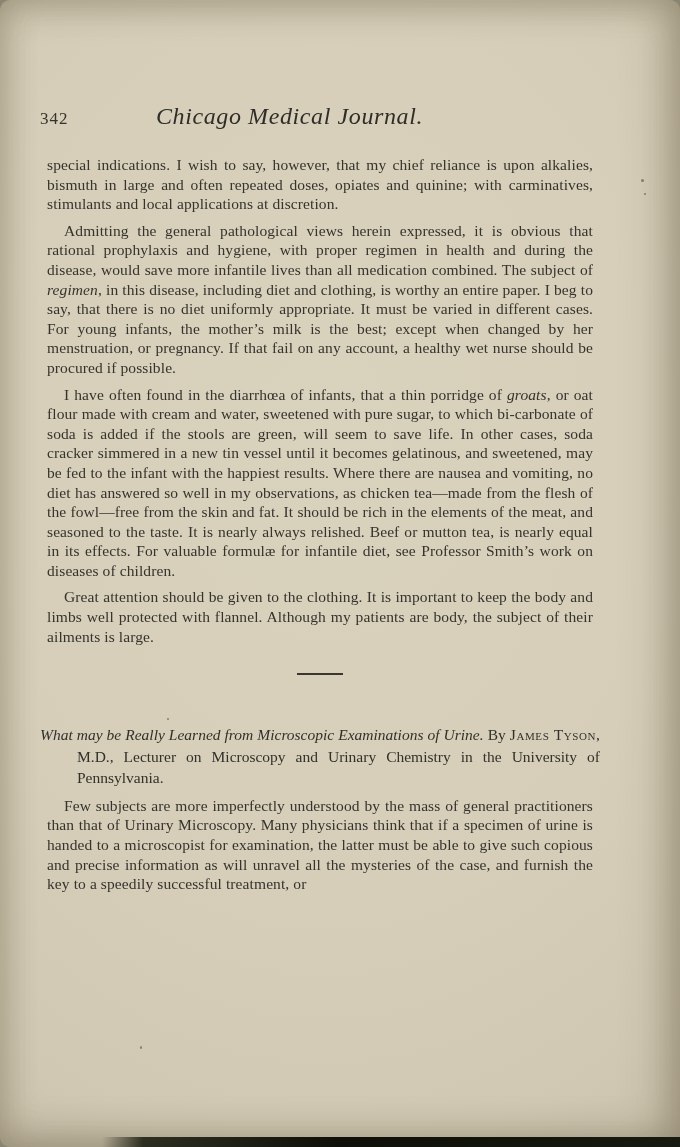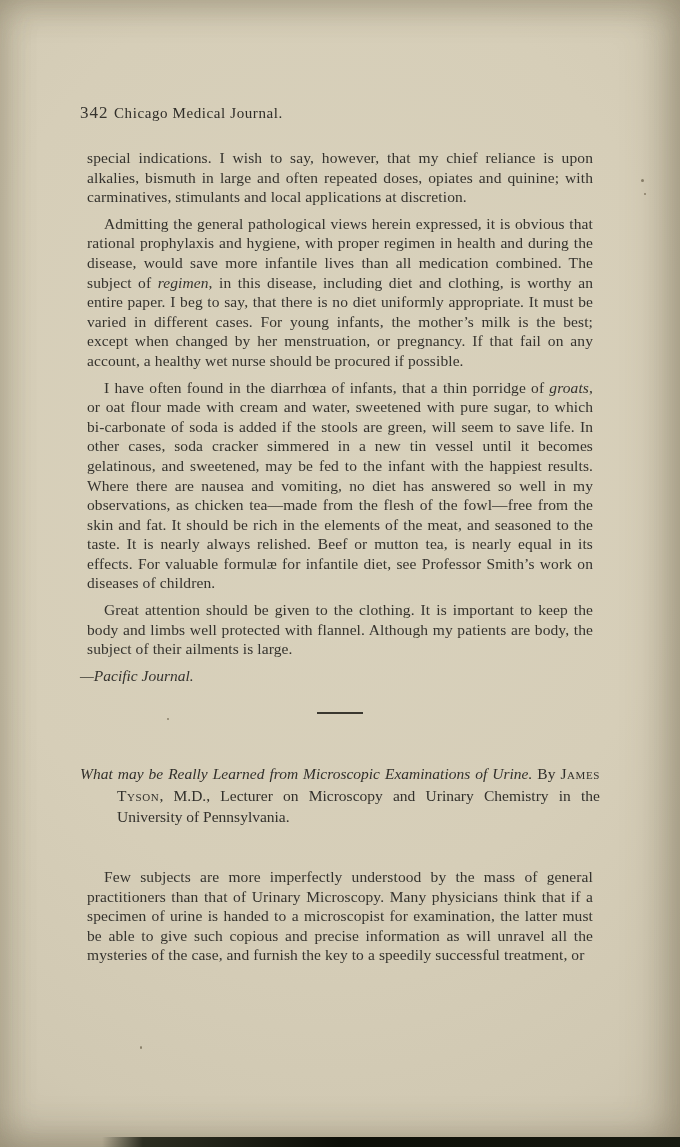--- a/index.html
+++ b/index.html
@@ -16,43 +16,45 @@
   .scan-bg {
     position: relative;
     width: 680px;
     height: 1147px;
     overflow: hidden;
   }
   .page {
     position: absolute;
     inset: 0;
     box-sizing: border-box;
-    padding: 103px 80px 0 80px;
+    padding: 103px 80px 0 40px;
     color: #35332e;
     background: radial-gradient(ellipse 120% 90% at 48% 38%,
       #d9d2bd 0%, #d6ceb8 45%, #d0c8b2 70%, #c5bca6 90%, #b9b09a 100%);
     box-shadow:
       inset -18px 0 40px rgba(96, 86, 62, 0.28),
       inset 10px 0 30px rgba(96, 86, 62, 0.10),
       inset 0 -14px 36px rgba(96, 86, 62, 0.22),
       inset 0 12px 30px rgba(96, 86, 62, 0.10);
+    border-radius: 10px;
   }
   .page-header {
     display: grid;
     grid-template-columns: 34px 1fr 95px;
     align-items: baseline;
     margin-bottom: 25px;
   }
   .folio {
     font-size: 17px;
     letter-spacing: 1px;
   }
   .running-title {
-    text-align: left;
-    font-size: 15px;
+    text-align: center;
+    font-style: italic;
+    font-size: 24px;
     letter-spacing: 0.6px;
     color: #2f2d28;
   }
   .body-par {
     margin: 7px;
     font-size: 15.5px;
     line-height: 19.6px;
     text-align: justify;
     text-indent: 17px;
     letter-spacing: 0.1px;
@@ -72,21 +74,21 @@
     line-height: 19.6px;
     font-style: italic;
   }
   .divider {
     width: 46px;
     height: 2px;
     background: #3a372f;
     margin: 27px auto 49px auto;
   }
   .article-title {
-    margin: 0 0 39px 0;
+    margin: 0 0 7px 0;
     font-weight: normal;
     font-size: 15.5px;
     line-height: 21.5px;
     padding-left: 37px;
     text-indent: -37px;
     text-align: justify;
     color: #32302b;
   }
   .smallcaps {
     font-variant: small-caps;
@@ -133,21 +135,20 @@
 
     <section class="article">
       <p class="body-par no-indent">special indications. I wish to say, however, that my chief reliance is upon alkalies, bismuth in large and often repeated doses, opiates and quinine; with carminatives, stimulants and local applications at discretion.</p>
 
       <p class="body-par"><span>Admitting the general pathological views herein expressed, it is obvious that rational prophylaxis and hygiene, with proper regimen in health and during the disease, would save more infantile lives than all medication combined. The subject of </span><em>regimen</em><span>, in this disease, including diet and clothing, is worthy an entire paper. I beg to say, that there is no diet uniformly appropriate. It must be varied in different cases. For young infants, the mother’s milk is the best; except when changed by her menstruation, or pregnancy. If that fail on any account, a healthy wet nurse should be procured if possible.</span></p>
 
       <p class="body-par"><span>I have often found in the diarrhœa of infants, that a thin porridge of </span><em>groats</em><span>, or oat flour made with cream and water, sweetened with pure sugar, to which bi-carbonate of soda is added if the stools are green, will seem to save life. In other cases, soda cracker simmered in a new tin vessel until it becomes gelatinous, and sweetened, may be fed to the infant with the happiest results. Where there are nausea and vomiting, no diet has answered so well in my observations, as chicken tea—made from the flesh of the fowl—free from the skin and fat. It should be rich in the elements of the meat, and seasoned to the taste. It is nearly always relished. Beef or mutton tea, is nearly equal in its effects. For valuable formulæ for infantile diet, see Professor Smith’s work on diseases of children.</span></p>
 
       <p class="body-par">Great attention should be given to the clothing. It is important to keep the body and limbs well protected with flannel. Although my patients are body, the subject of their ailments is large.</p>
 
-      <p class="attribution">—Pacific Journal.</p>
     </section>
 
     <div class="divider"></div>
 
     <section class="article">
       <h2 class="article-title"><em>What may be Really Learned from Microscopic Examinations of Urine.</em><span> By </span><span class="smallcaps">James Tyson</span><span>, M.D., Lecturer on Microscopy and Urinary Chemistry in the University of Pennsylvania.</span></h2>
 
       <p class="body-par">Few subjects are more imperfectly understood by the mass of general practitioners than that of Urinary Microscopy. Many physicians think that if a specimen of urine is handed to a microscopist for examination, the latter must be able to give such copious and precise information as will unravel all the mysteries of the case, and furnish the key to a speedily successful treatment, or</p>
     </section>
 

